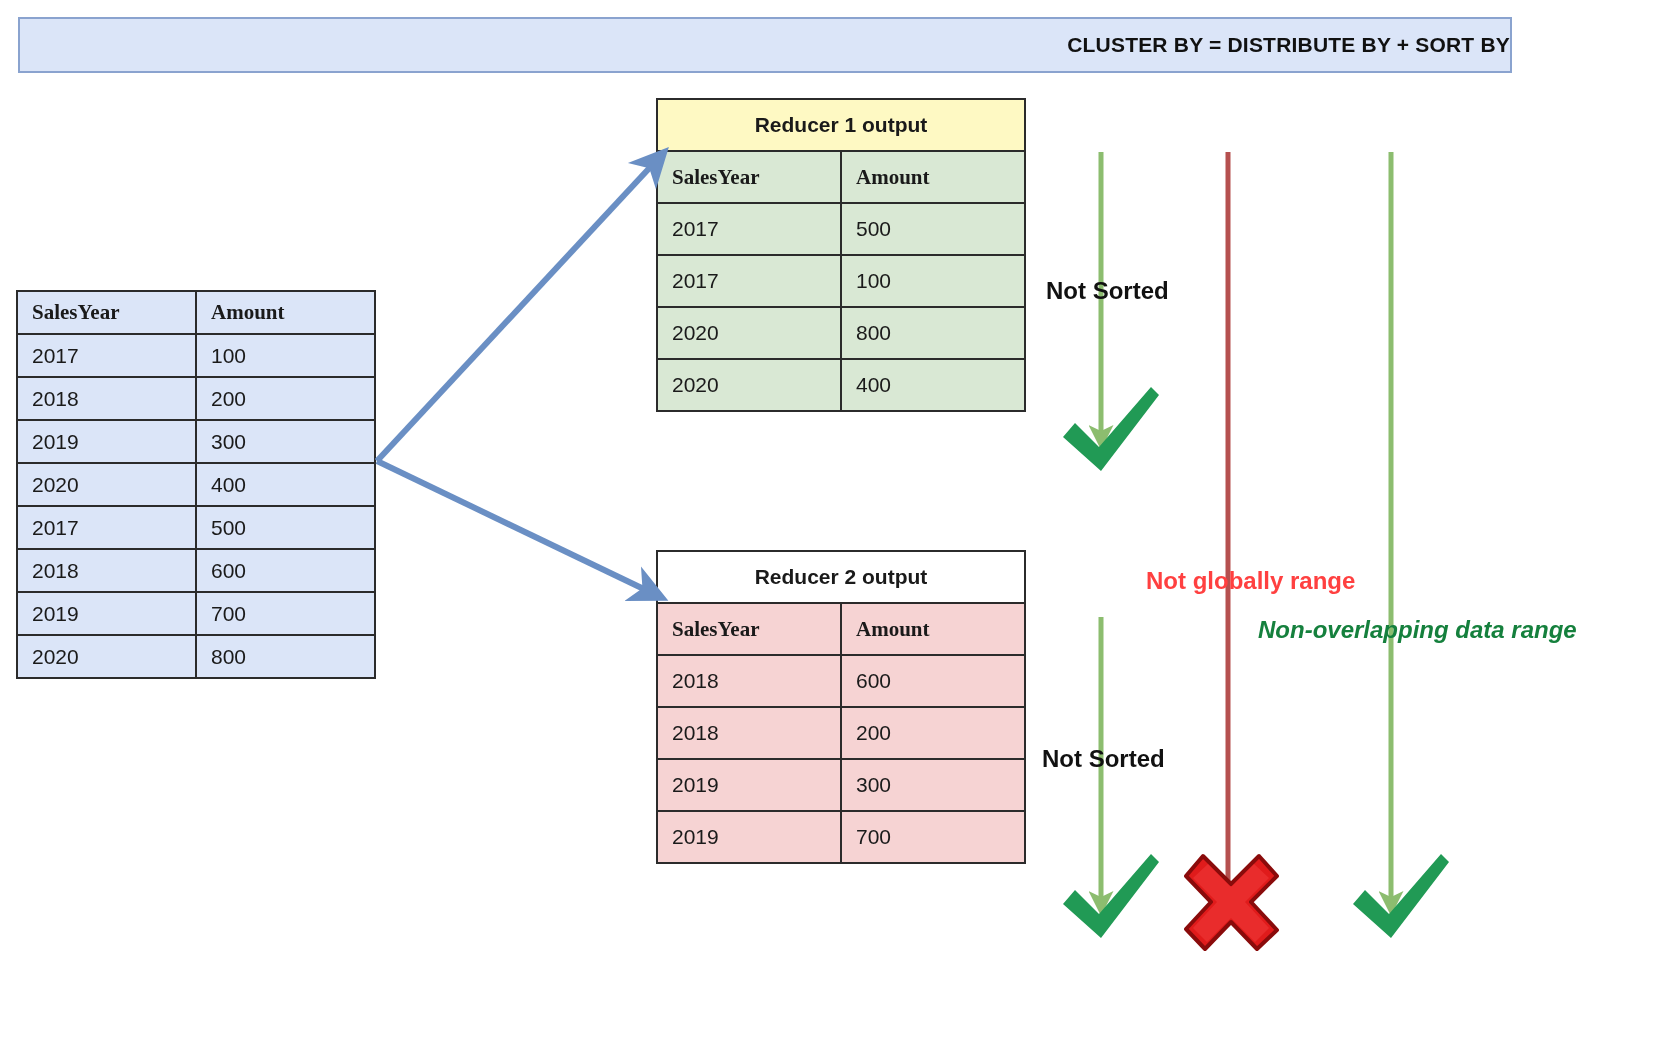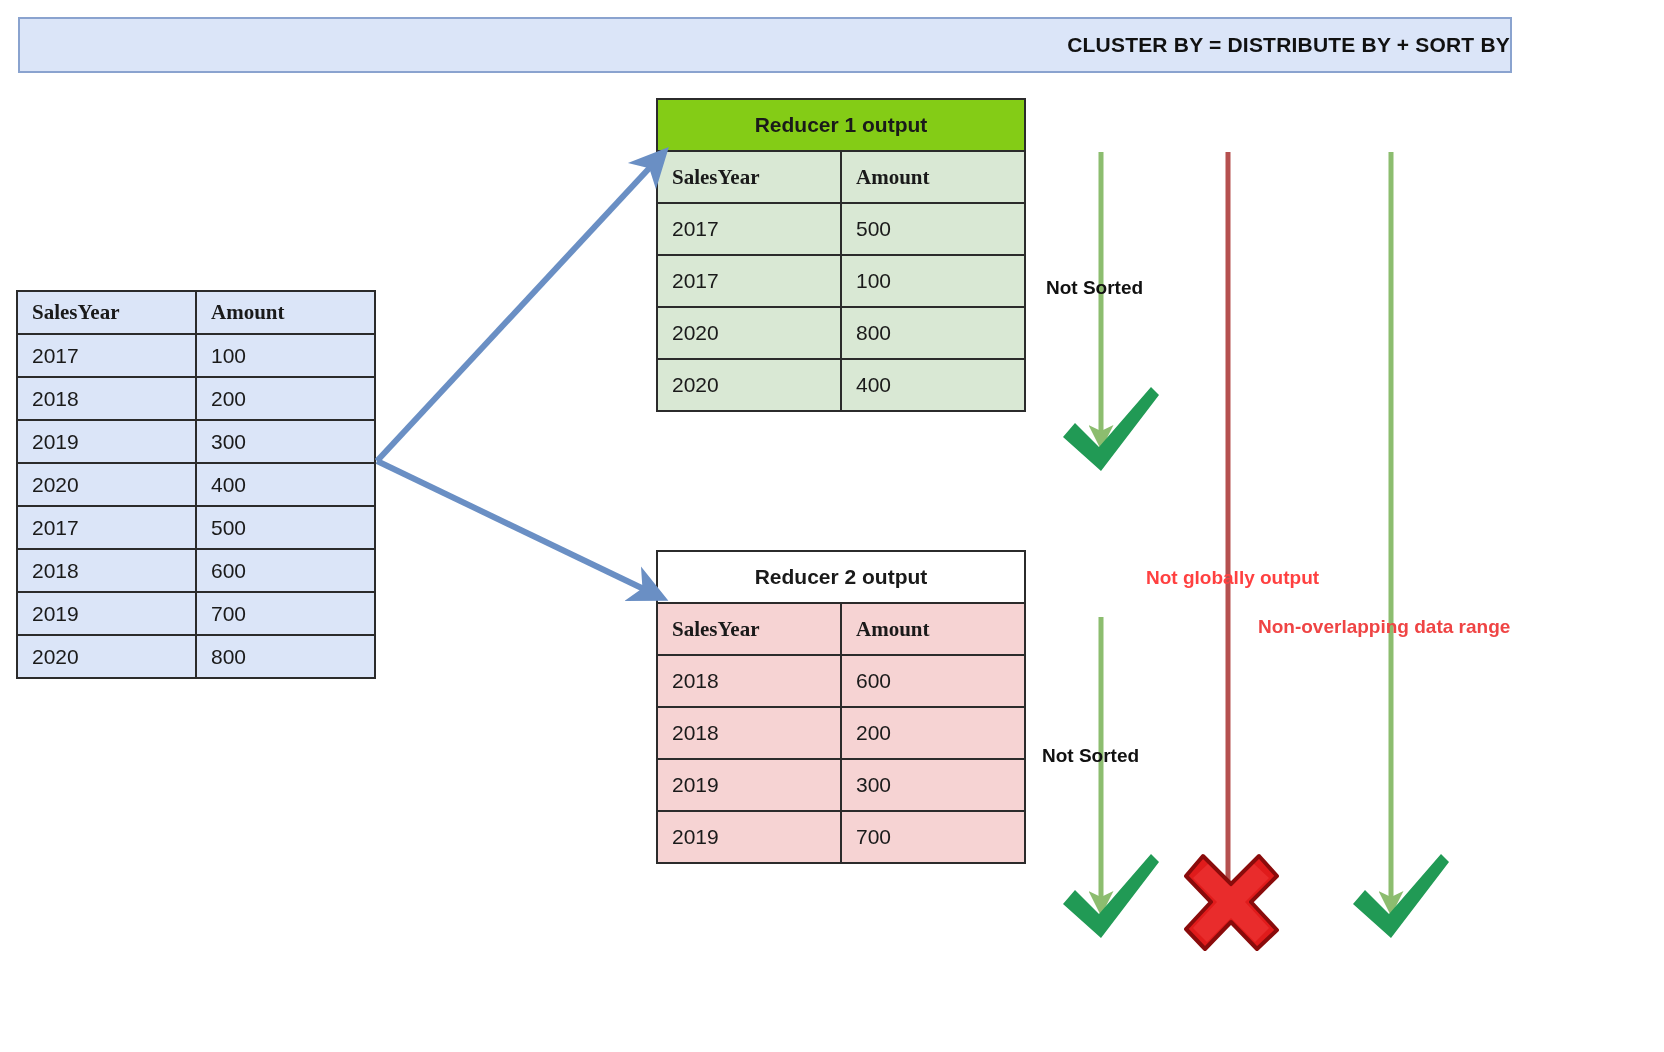--- a/index.html
+++ b/index.html
@@ -81,21 +81,21 @@
   
   #reducer1-table {
     left: 656px;
     top: 98px;
     width: 370px;
   }
   #reducer1-table th, #reducer1-table td {
     background: #d9e8d4;
     height: 52px;
   }
-  #reducer1-table .caption-cell { background: #84cc16; }
+  #reducer1-table .caption-cell { background: #fef9c3; }
 
   
   #reducer2-table {
     left: 656px;
     top: 550px;
     width: 370px;
     border-radius: 29px;
   }
   #reducer2-table th, #reducer2-table td {
     background: #f6d3d3;
@@ -109,28 +109,28 @@
     left: 0;
     top: 0;
     width: 1664px;
     height: 1052px;
     pointer-events: none;
   }
 
   
   .annot {
     position: absolute;
-    font-size: 19px;
+    font-size: 24px;
     font-weight: bold;
     white-space: nowrap;
   }
   #label-not-sorted-1 { left: 1046px; top: 277px; color: #111111; }
   #label-not-sorted-2 { left: 1042px; top: 745px; color: #111111; }
   #label-not-globally-sorted { left: 1146px; top: 567px; color: #ff4040; }
-  #label-non-overlapping { left: 1258px; top: 616px; color: #ef4444; }
+  #label-non-overlapping { left: 1258px; top: 616px; color: #15803d; font-style: italic; }
 
   
   .mark {
     position: absolute;
   }
 </style>
 </head>
 <body>
 
 <div id="canvas">
@@ -263,21 +263,21 @@
 
     <line x1="1101" y1="617" x2="1101" y2="903" stroke="#8cbd6f" stroke-width="5" marker-end="url(#green-head)"></line>
 
     <line x1="1228" y1="152" x2="1228" y2="903" stroke="#b5504f" stroke-width="5" marker-end="url(#red-head)"></line>
 
     <line x1="1391" y1="152" x2="1391" y2="903" stroke="#8cbd6f" stroke-width="5" marker-end="url(#green-head)"></line>
   </svg>
 
   <div class="annot" id="label-not-sorted-1">Not Sorted</div>
   <div class="annot" id="label-not-sorted-2">Not Sorted</div>
-  <div class="annot" id="label-not-globally-sorted">Not globally output</div>
+  <div class="annot" id="label-not-globally-sorted">Not globally range</div>
   <div class="annot" id="label-non-overlapping">Non-overlapping data range</div>
 
   <svg class="mark" style="left:1055px; top:385px;" width="110" height="100" viewBox="0 0 110 100">
     <path d="M8 52 L20 38 L44 62 L96 2 L104 10 L46 86 Z" fill="#219a55"></path>
   </svg>
 
   <svg class="mark" style="left:1055px; top:852px;" width="110" height="100" viewBox="0 0 110 100">
     <path d="M8 52 L20 38 L44 62 L96 2 L104 10 L46 86 Z" fill="#219a55"></path>
   </svg>
 

